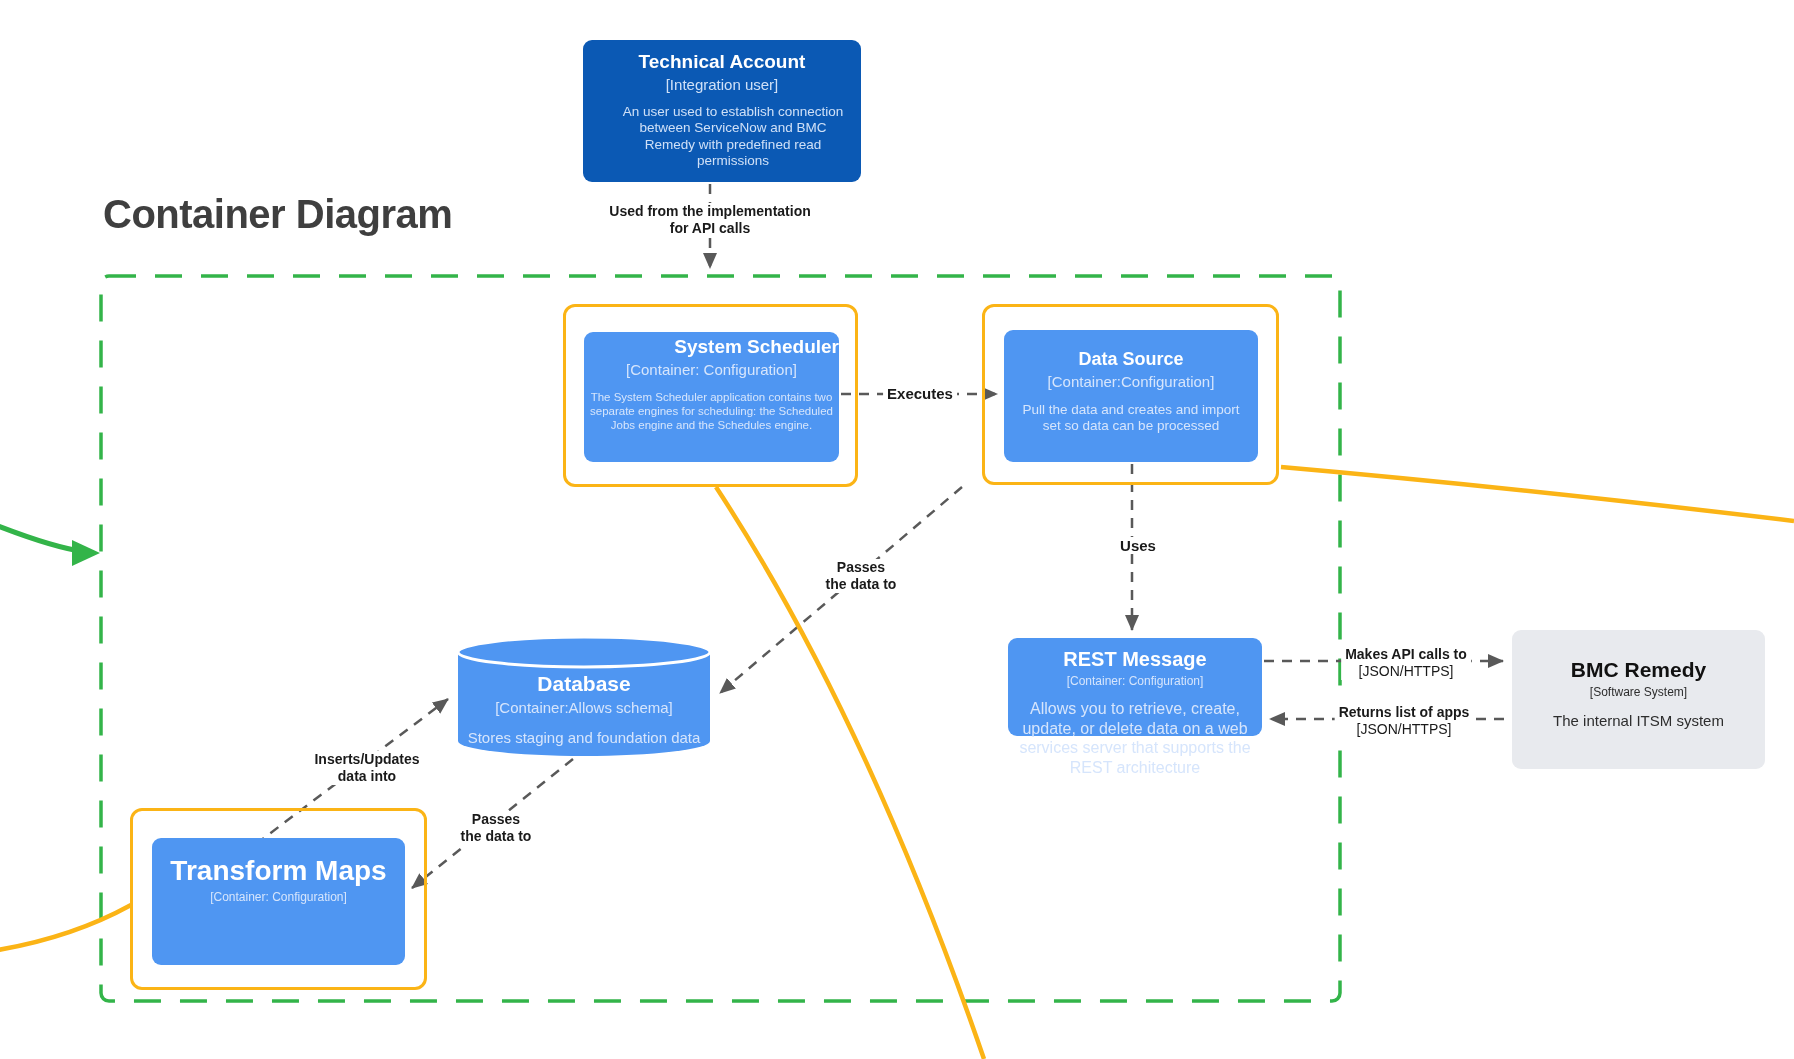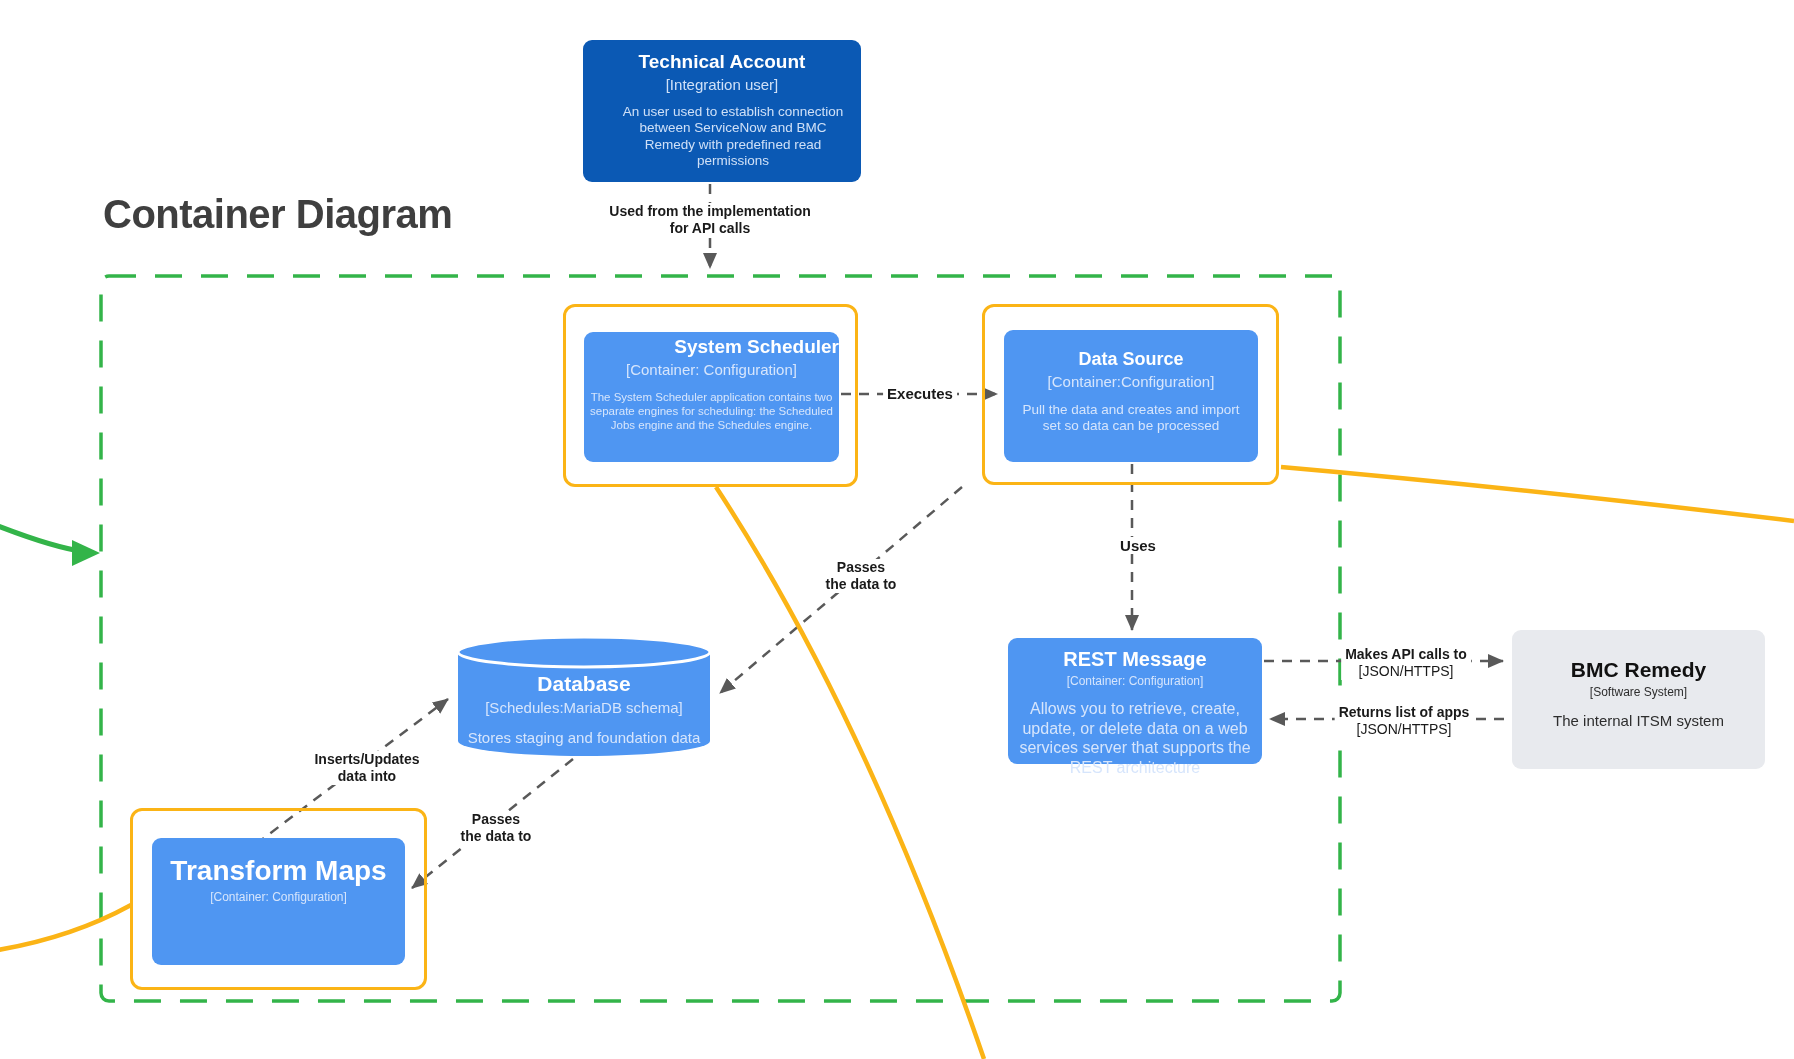--- a/index.html
+++ b/index.html
@@ -76,25 +76,25 @@
 
   <div class="group" style="left:982px;top:304px;width:297px;height:181px;"></div>
   <div class="node blue" style="left:1004px;top:330px;width:254px;height:132px;">
     <div class="node-title" style="font-size:18px;margin-top:19px;">Data Source</div>
     <div class="node-subtitle">[Container:Configuration]</div>
     <div class="node-body" style="font-size:13.5px;margin-top:12px;padding:0 10px;">Pull the data and creates and import set so data can be processed</div>
   </div>
 
   <div class="db-label">
     <div class="node-title" style="font-size:21px;">Database</div>
-    <div class="node-subtitle" style="color:#d6e5fc;">[Schedules:MariaDB schema]</div>
+    <div class="node-subtitle" style="color:#d6e5fc;">[Container:Allows schema]</div>
     <div class="node-body" style="font-size:15px;margin-top:13px;color:#d6e5fc;">Stores staging and foundation data</div>
   </div>
 
-  <div class="node blue" style="left:1008px;top:638px;width:254px;height:126px;">
+  <div class="node blue" style="left:1008px;top:638px;width:254px;height:98px;">
     <div class="node-title" style="font-size:20px;margin-top:10px;">REST Message</div>
     <div class="node-subtitle" style="font-size:12px;">[Container: Configuration]</div>
     <div class="node-body" style="font-size:16px;margin-top:11px;padding:0 8px;">Allows you to retrieve, create, update, or delete data on a web services server that supports the REST architecture</div>
   </div>
 
   <div class="node gray" style="left:1512px;top:630px;width:253px;height:139px;">
     <div class="node-title" style="font-size:21px;margin-top:28px;color:#111;">BMC Remedy</div>
     <div class="node-subtitle" style="font-size:12px;">[Software System]</div>
     <div class="node-body" style="font-size:15px;margin-top:13px;">The internal ITSM system</div>
   </div>

